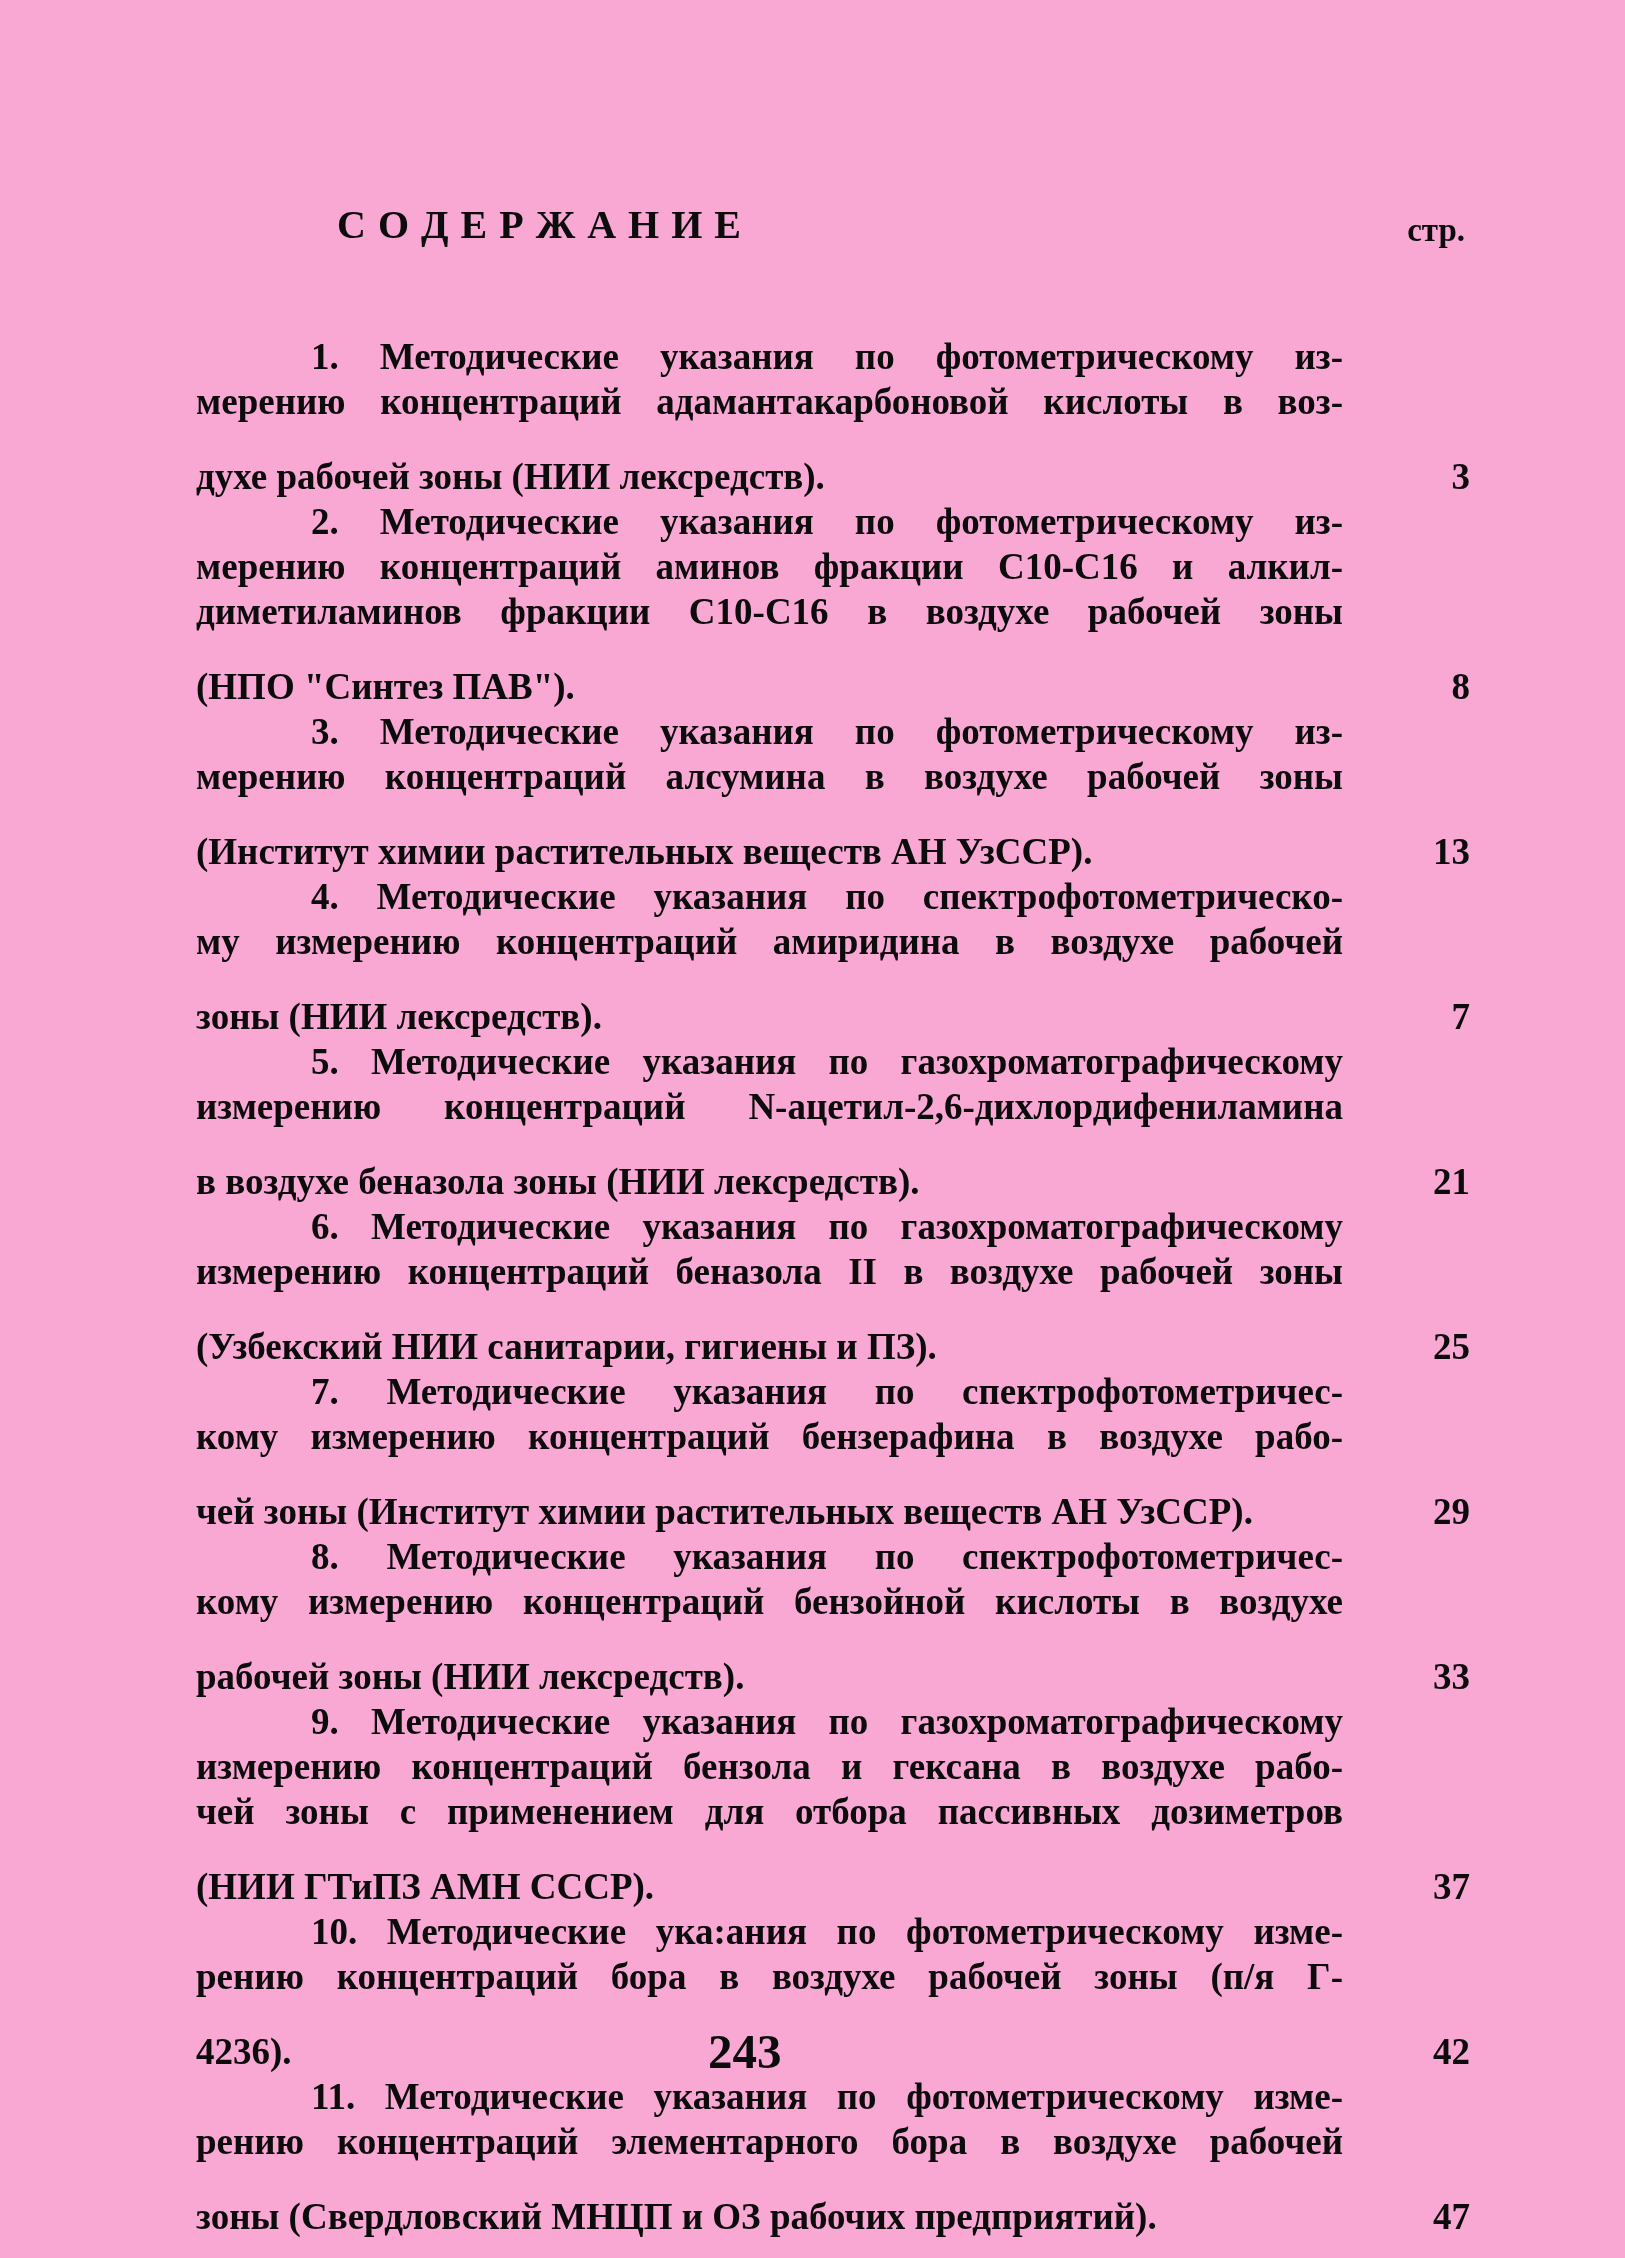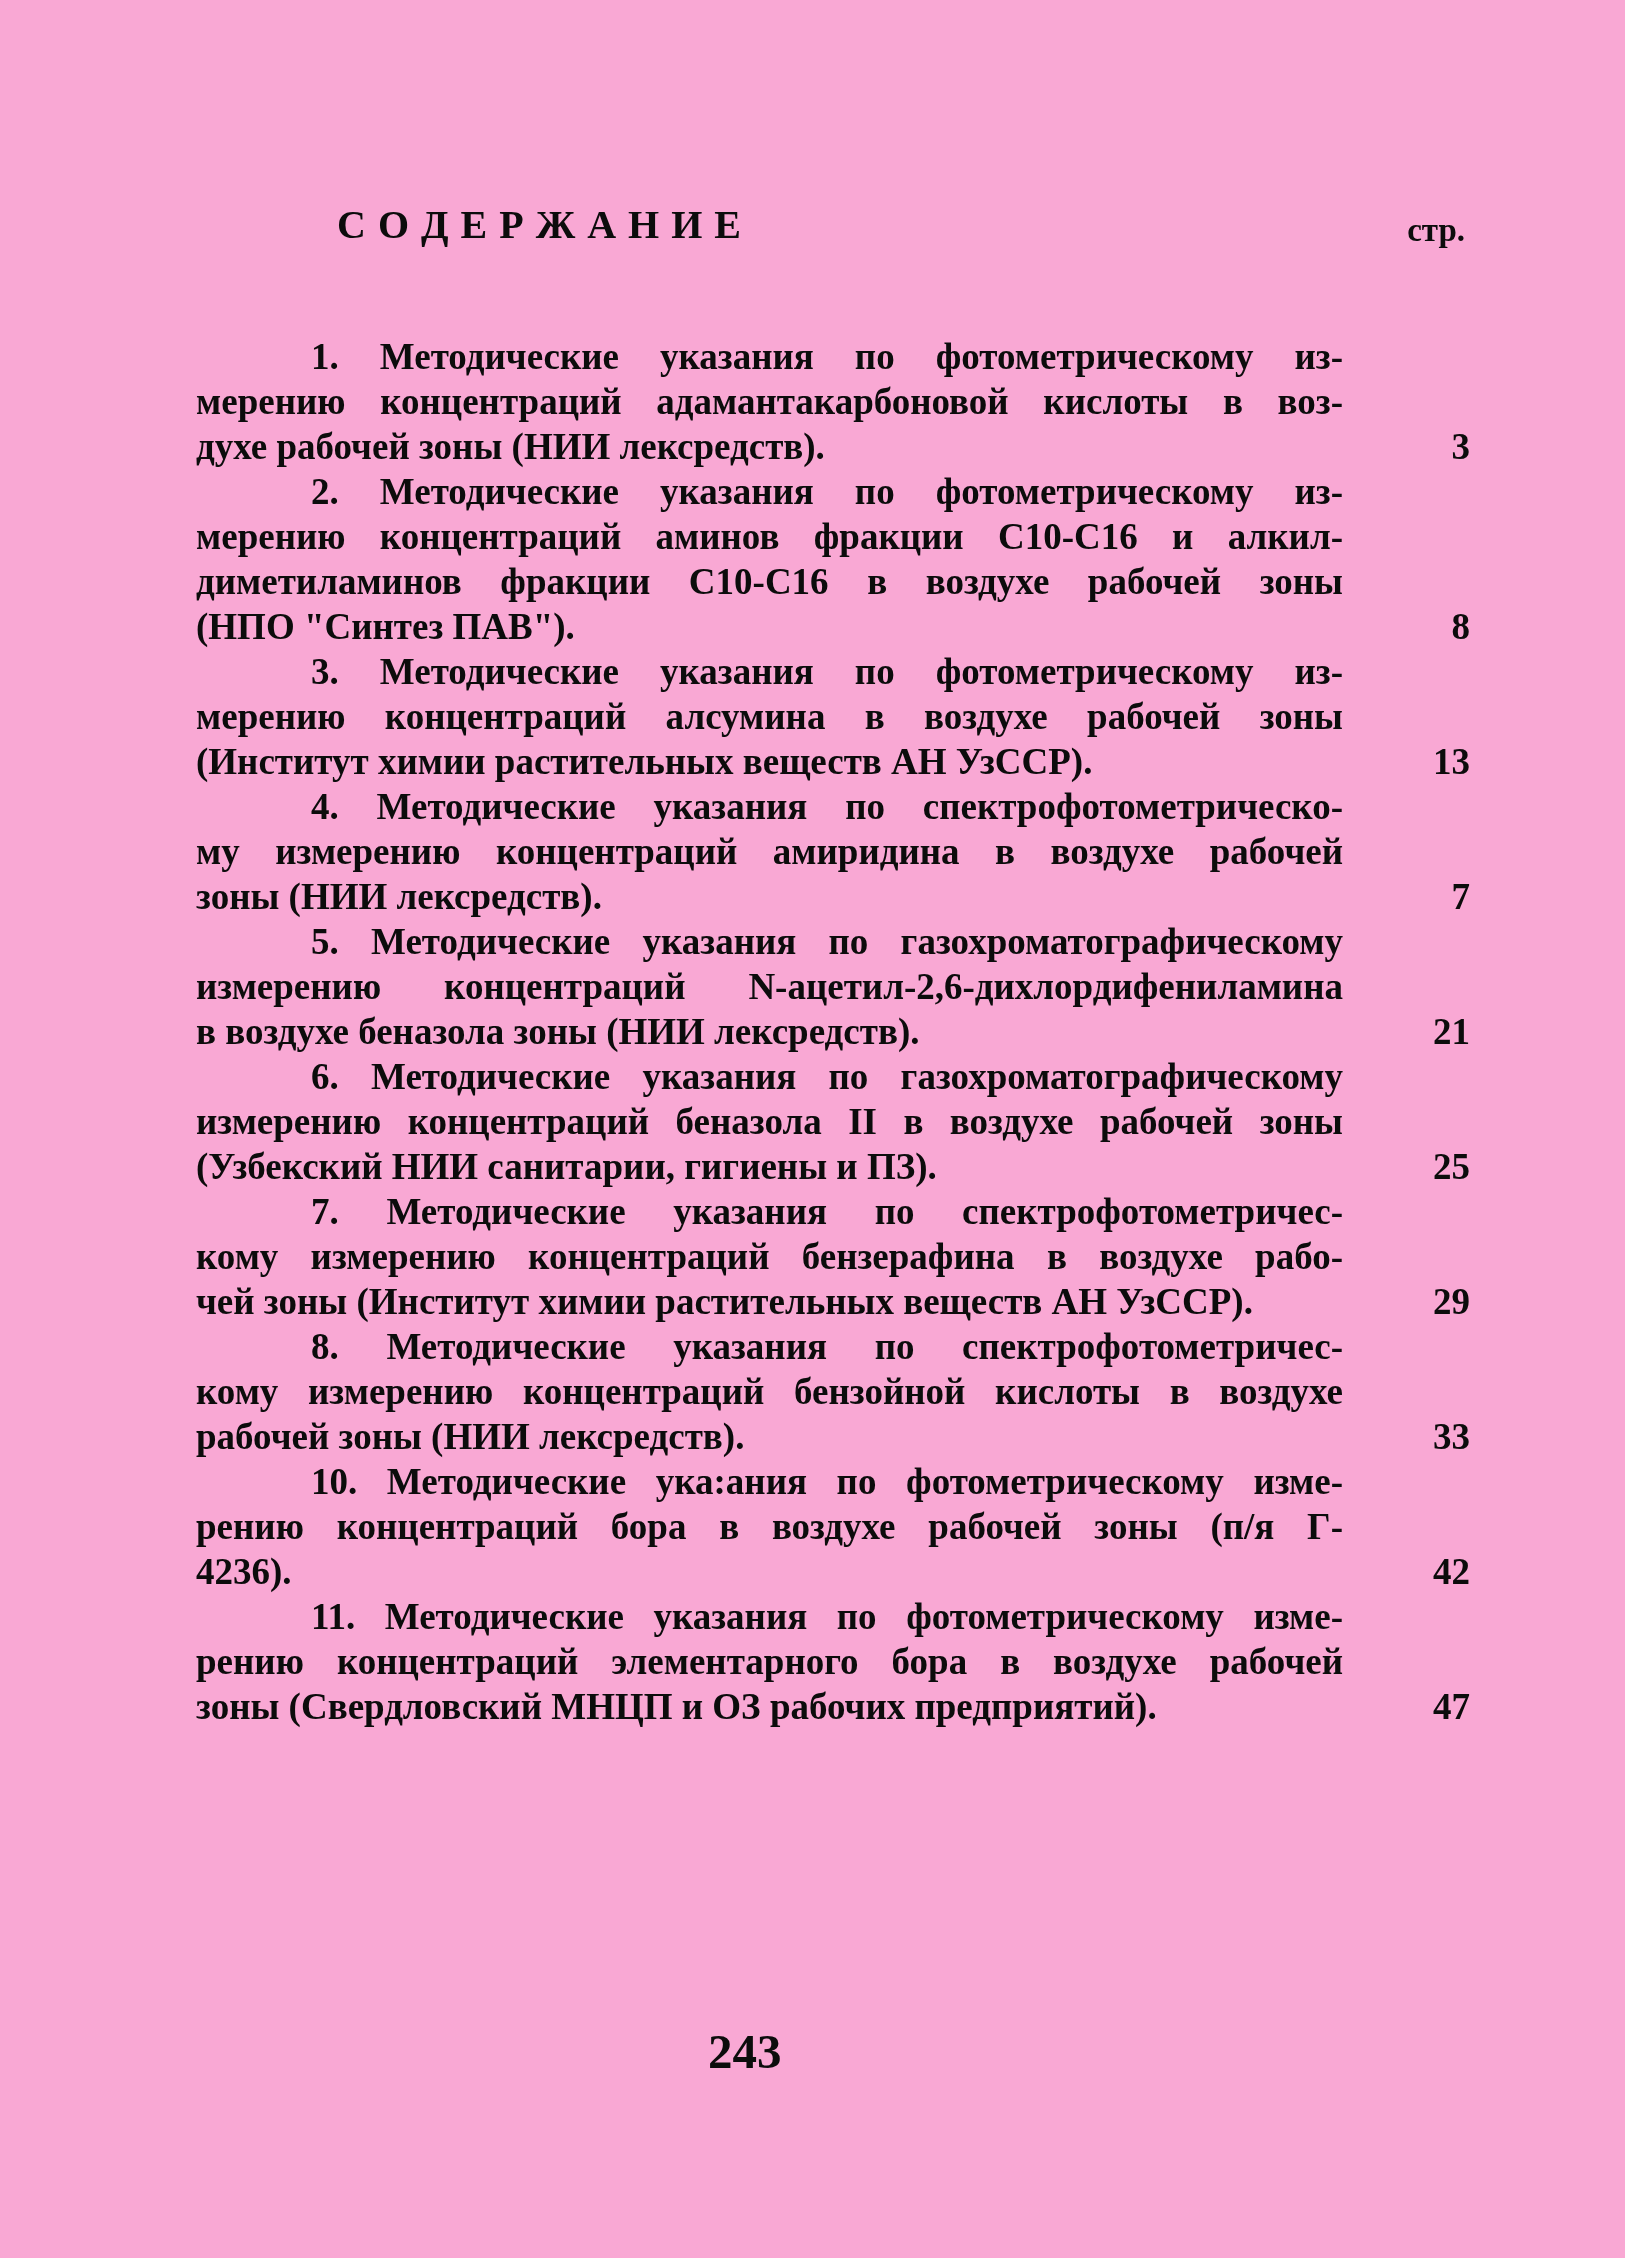--- a/index.html
+++ b/index.html
@@ -43,21 +43,21 @@
     padding-right: 127px; 
   }
   .line {
     height: 45px;
     line-height: 45px;
     font-size: 37px;
     text-align: justify;
     text-align-last: justify;
   }
   .line.first { text-indent: 115px; }
-  .line.last  { text-align: left; text-align-last: left; }
+  .line.last  { text-align: left; text-align-last: left; margin-top: 30px; }
   .pagenum {
     position: absolute;
     right: 0;
     bottom: 0;
     height: 45px;
     line-height: 45px;
     font-size: 37px;
     text-align: right;
   }
   .folio {
@@ -119,20 +119,27 @@
         <div class="line last">чей зоны (Институт химии растительных веществ АН УзССР).</div>
         <span class="pagenum">29</span>
       </div>
       <div class="entry">
         <div class="line first">8. Методические указания по спектрофотометричес-</div>
         <div class="line">кому измерению концентраций бензойной кислоты в воздухе</div>
         <div class="line last">рабочей зоны (НИИ лексредств).</div>
         <span class="pagenum">33</span>
       </div>
       <div class="entry">
+        <div class="line first">9. Методические указания по газохроматографическому</div>
+        <div class="line">измерению концентраций бензола и гексана в воздухе рабо-</div>
+        <div class="line">чей зоны с применением для отбора пассивных дозиметров</div>
+        <div class="line last">(НИИ ГТиПЗ АМН СССР).</div>
+        <span class="pagenum">37</span>
+      </div>
+      <div class="entry">
         <div class="line first">10. Методические ука:ания по фотометрическому изме-</div>
         <div class="line">рению концентраций бора в воздухе рабочей зоны (п/я Г-</div>
         <div class="line last">4236).</div>
         <span class="pagenum">42</span>
       </div>
       <div class="entry">
         <div class="line first">11. Методические указания по фотометрическому изме-</div>
         <div class="line">рению концентраций элементарного бора в воздухе рабочей</div>
         <div class="line last">зоны (Свердловский МНЦП и ОЗ рабочих предприятий).</div>
         <span class="pagenum">47</span>

